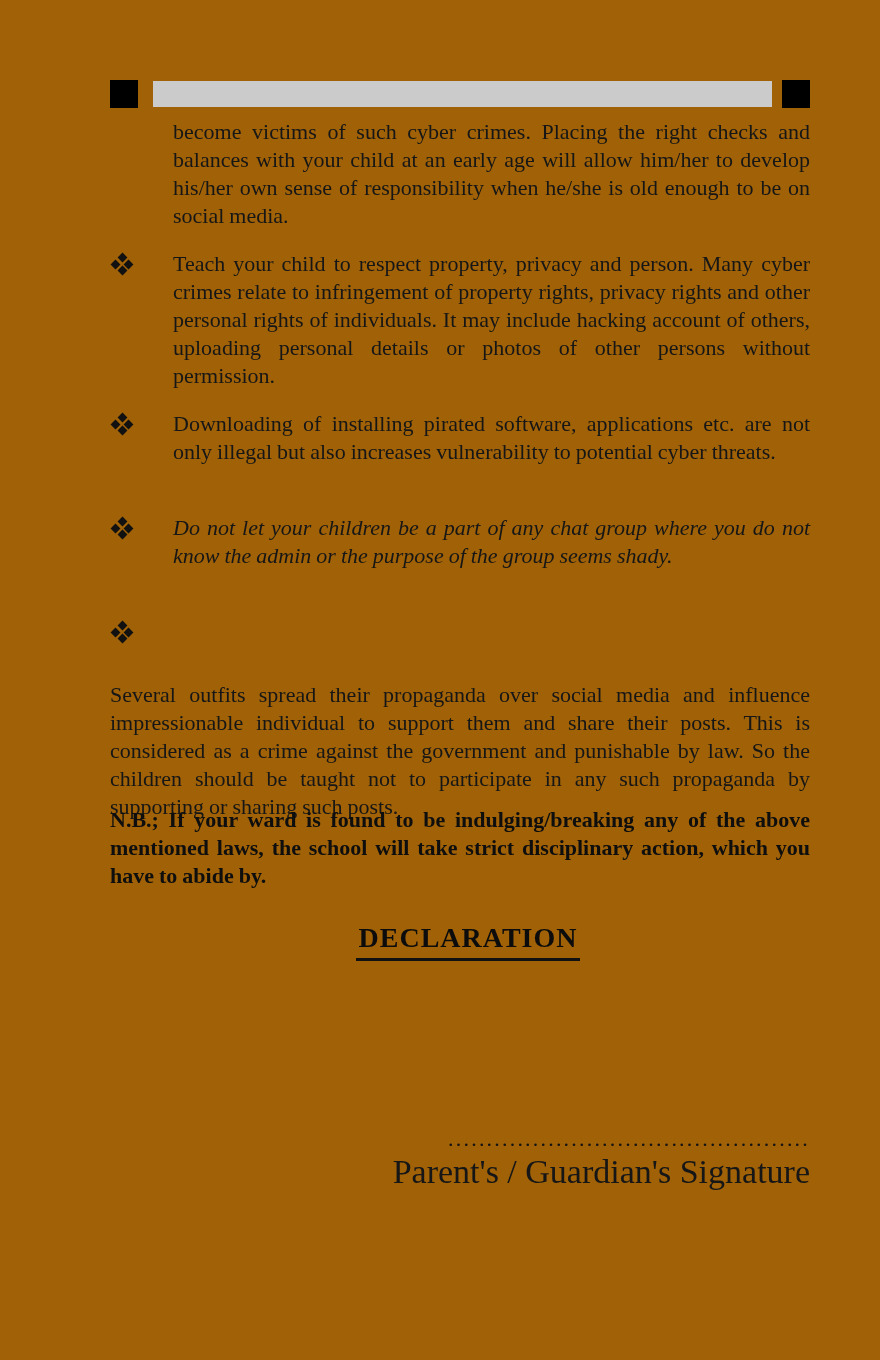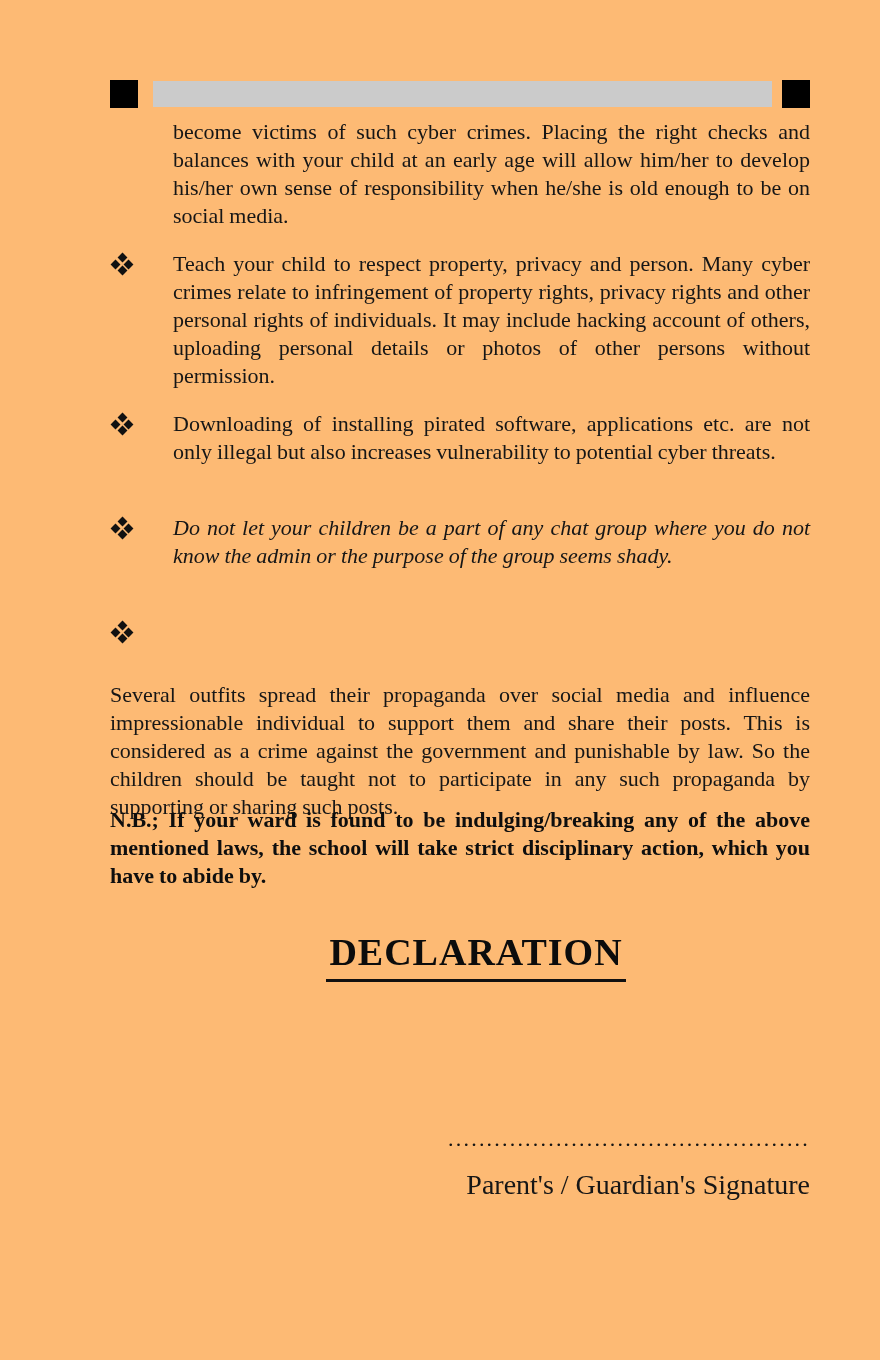--- a/index.html
+++ b/index.html
@@ -4,21 +4,21 @@
 <style>
   html, body {
     margin: 0;
     padding: 0;
     background: #ffffff;
   }
   .sheet {
     position: relative;
     width: 880px;
     height: 1360px;
-    background: #fdba74;
+    background: #a16207;
     color: #161616;
     font-family: "Liberation Serif", serif;
     overflow: hidden;
   }
 
   
   .rule {
     position: absolute;
     left: 110px;
     width: 700px;
@@ -97,23 +97,23 @@
     font-weight: 700;
     font-size: 22px;
     color: #0e0e0e;
   }
 
   .decl-heading {
     position: absolute;
     top: 914px;
     left: 110px;
     width: 700px;
-    margin: 16px;
+    margin: 8px;
     text-align: center;
-    font-size: 38px;
+    font-size: 28px;
     font-weight: 700;
     letter-spacing: 1px;
     color: #0c0c0c;
   }
   .decl-heading .underlined {
     display: inline-block;
     line-height: 1.05;
     padding: 0 3px 6px;
     border-bottom: 3px solid #111;
   }
@@ -132,22 +132,22 @@
     text-align: right;
   }
   .sig-dots {
     font-size: 22px;
     line-height: 22px;
     letter-spacing: 2.2px;
     white-space: nowrap;
     color: #141414;
   }
   .sig-label {
-    margin-top: 20px;
-    font-size: 28px;
+    margin-top: 7px;
+    font-size: 34px;
     line-height: 30px;
     color: #161616;
   }
 
   
   .page-badge {
     position: absolute;
     left: 319px;
     top: -7px;
     width: 60px;

